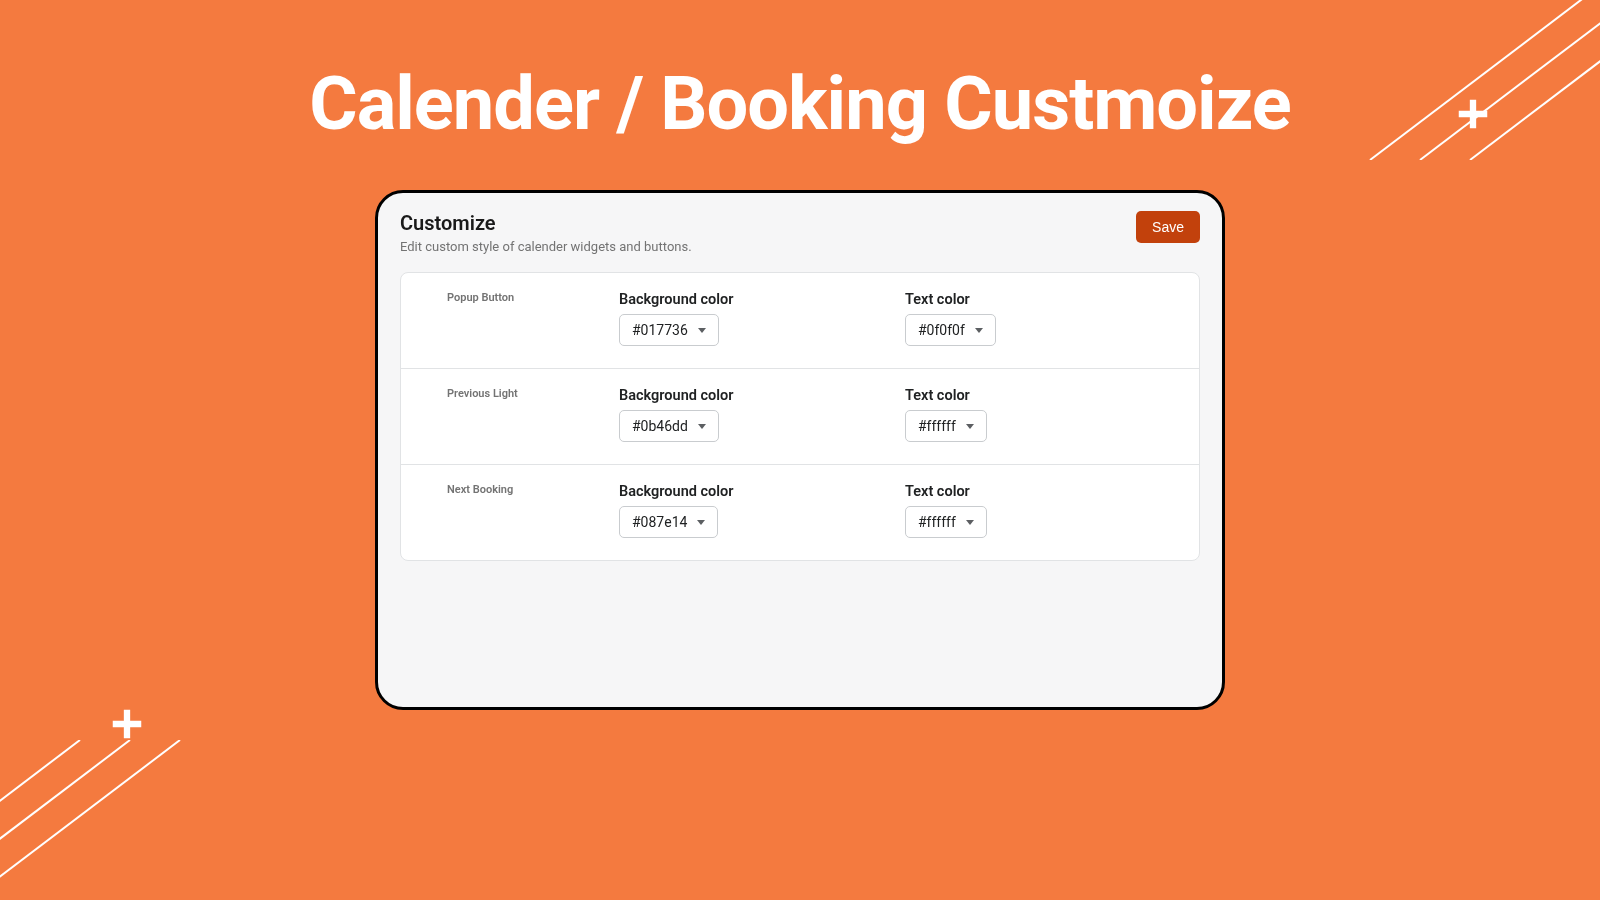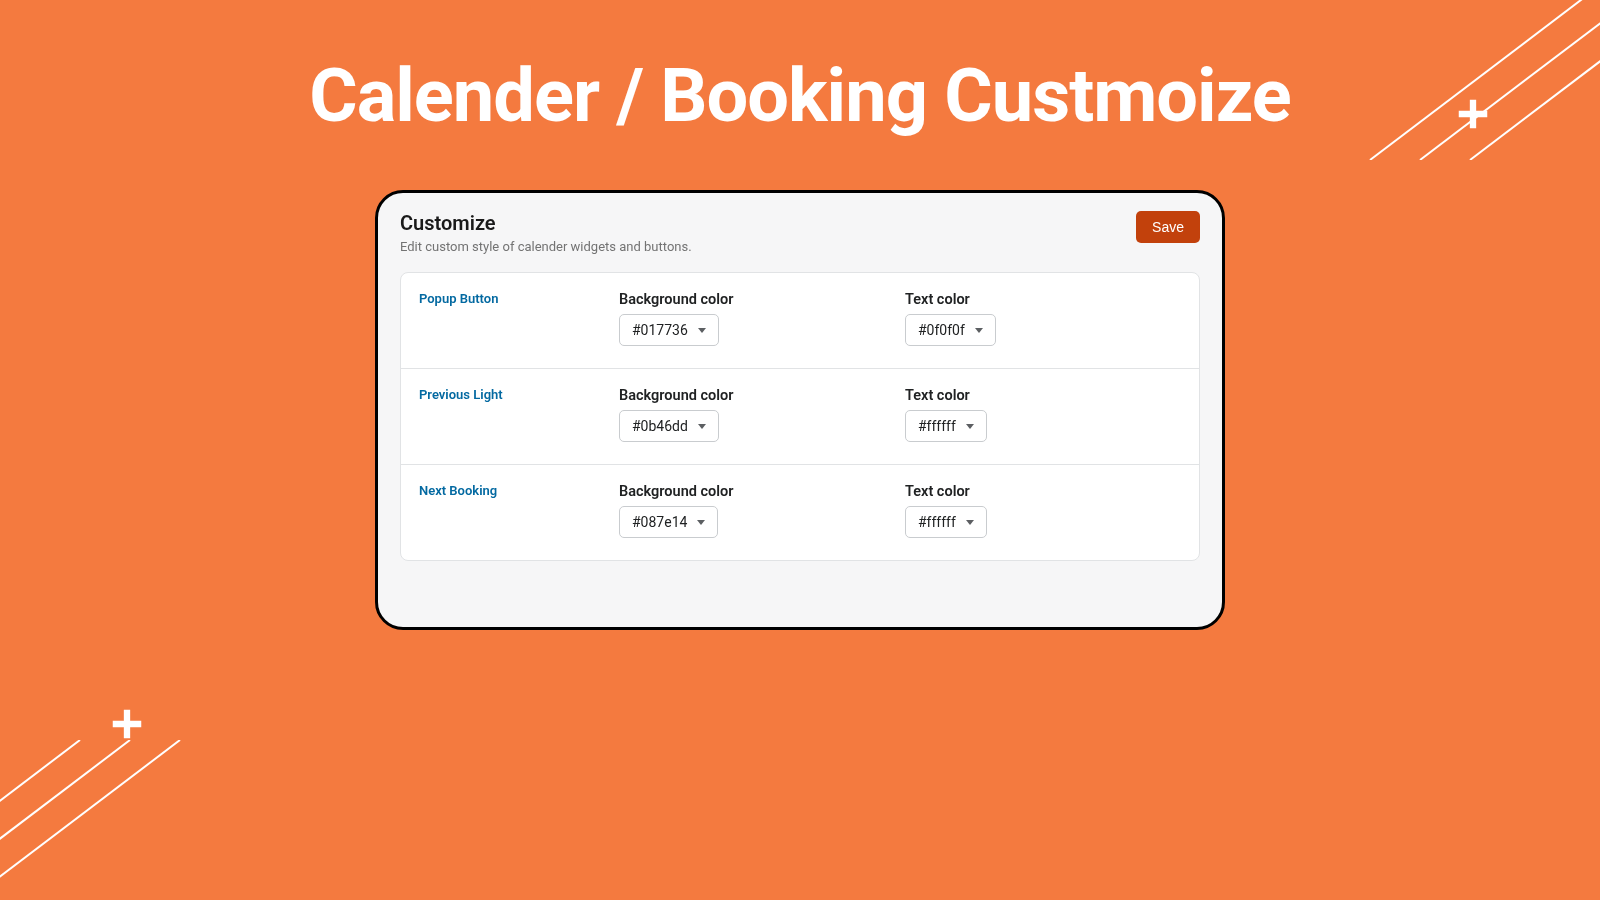--- a/index.html
+++ b/index.html
@@ -4,21 +4,21 @@
 <style>
   * { box-sizing: border-box; margin: 0; padding: 0; }
   html, body { width: 1600px; height: 900px; overflow: hidden; }
   body {
     font-family: -apple-system, BlinkMacSystemFont, "Segoe UI", Roboto, "Helvetica Neue", Arial, sans-serif;
     background: #f47a3f;
     position: relative;
   }
   .hero-title {
     position: absolute;
-    top: 52px;
+    top: 60px;
     left: 0;
     right: 0;
     text-align: center;
     color: #ffffff;
     font-size: 74px;
     font-weight: 700;
     letter-spacing: -1px;
   }
   .plus-icon {
     position: absolute;
@@ -35,21 +35,21 @@
   .diag-tr { top: -40px; right: -60px; width: 350px; height: 200px; }
   .diag-bl { bottom: -40px; left: -60px; width: 350px; height: 200px; }
   .diag-lines line { stroke: #ffffff; stroke-width: 2; }
 
   .window {
     position: absolute;
     top: 190px;
     left: 50%;
     transform: translateX(-50%);
     width: 850px;
-    height: 440px;
+    height: 520px;
     background: #f6f6f7;
     border: 3px solid #000000;
     border-radius: 28px;
     overflow: hidden;
   }
   .win-inner { padding: 18px 22px 0 22px; }
   .win-header {
     display: flex;
     justify-content: space-between;
     align-items: flex-start;
@@ -86,23 +86,24 @@
     border-bottom: 1px solid #e1e3e5;
   }
   .card-section:last-child { border-bottom: none; }
   .section-label {
     font-size: 14.5px;
     font-weight: 600;
     color: #202223;
     margin-bottom: 14px;
   }
   .section-label-sm {
-    font-size: 13px;
-    font-weight: 600;
-    color: #0369a1;
+    font-size: 11px;
+    font-weight: 600;
+    color: #737373;
+    margin-left: 28px;
   }
   .radio-row {
     display: flex;
     gap: 22px;
     align-items: center;
     margin-bottom: 22px;
   }
   .radio-item {
     display: flex;
     align-items: center;

